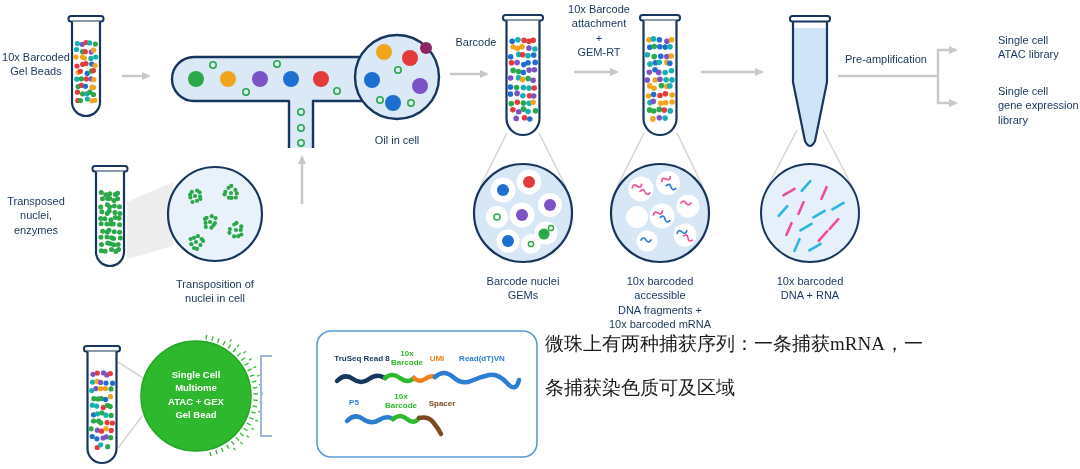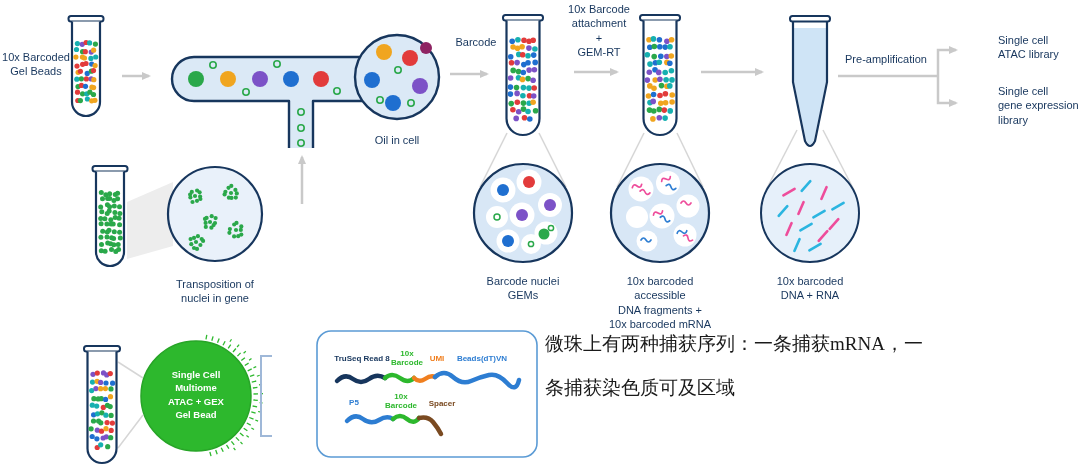--- a/index.html
+++ b/index.html
@@ -540,22 +540,25 @@
     <g fill="none" stroke-width="4.5" stroke-linecap="round">
       <path d="M347,421 Q355,413 363,419 T379,420 T393,419" stroke="#2d7dd2"></path>
       <path d="M393,419 Q400,413 407,419 T419,418" stroke="#2db82d"></path>
       <path d="M419,418 Q428,416 433,422 T441,434" stroke="#7a4a21"></path>
     </g>
   </g>
 </svg>
 
   <div class="lbl" style="left:0px;top:50px;width:72px">10x Barcoded
 Gel Beads</div>
+  <div class="lbl" style="left:2px;top:194px;width:68px">Transposed
+nuclei,
+enzymes</div>
   <div class="lbl" style="left:146px;top:277px;width:138px">Transposition of
-nuclei in gene</div>
+nuclei in cell</div>
   <div class="lbl" style="left:366px;top:133px;width:62px">Oil in cell</div>
   <div class="lbl" style="left:446px;top:35px;width:60px">Barcode</div>
   <div class="lbl" style="left:551px;top:2px;width:96px">10x Barcode
 attachment
 +
 GEM-RT</div>
   <div class="lbl" style="left:471px;top:274px;width:104px">Barcode nuclei
 GEMs</div>
   <div class="lbl" style="left:592px;top:274px;width:136px">10x barcoded
 accessible
@@ -571,20 +574,20 @@
 library</div>
   <div class="bead-label" style="left:143px;top:368px;width:106px">Single Cell
 Multiome
 ATAC + GEX
 Gel Bead</div>
 
   <div class="tiny c-navy" style="left:332px;top:354px;width:60px">TruSeq Read 8</div>
   <div class="tiny c-green" style="left:389px;top:349px;width:36px">10x
 Barcode</div>
   <div class="tiny c-orange" style="left:425px;top:354px;width:24px">UMI</div>
-  <div class="tiny c-blue" style="left:451px;top:354px;width:62px">Beads(dT)VN</div>
+  <div class="tiny c-blue" style="left:451px;top:354px;width:62px">Read(dT)VN</div>
   <div class="tiny c-blue" style="left:344px;top:398px;width:20px">P5</div>
   <div class="tiny c-green" style="left:383px;top:392px;width:36px">10x
 Barcode</div>
   <div class="tiny c-brown" style="left:421px;top:399px;width:42px">Spacer</div>
 
   <div class="cn" style="left:545px;top:322px;width:392px">微珠上有两种捕获序列：一条捕获mRNA，一条捕获染色质可及区域</div>
 </div>
 
 </body></html>

